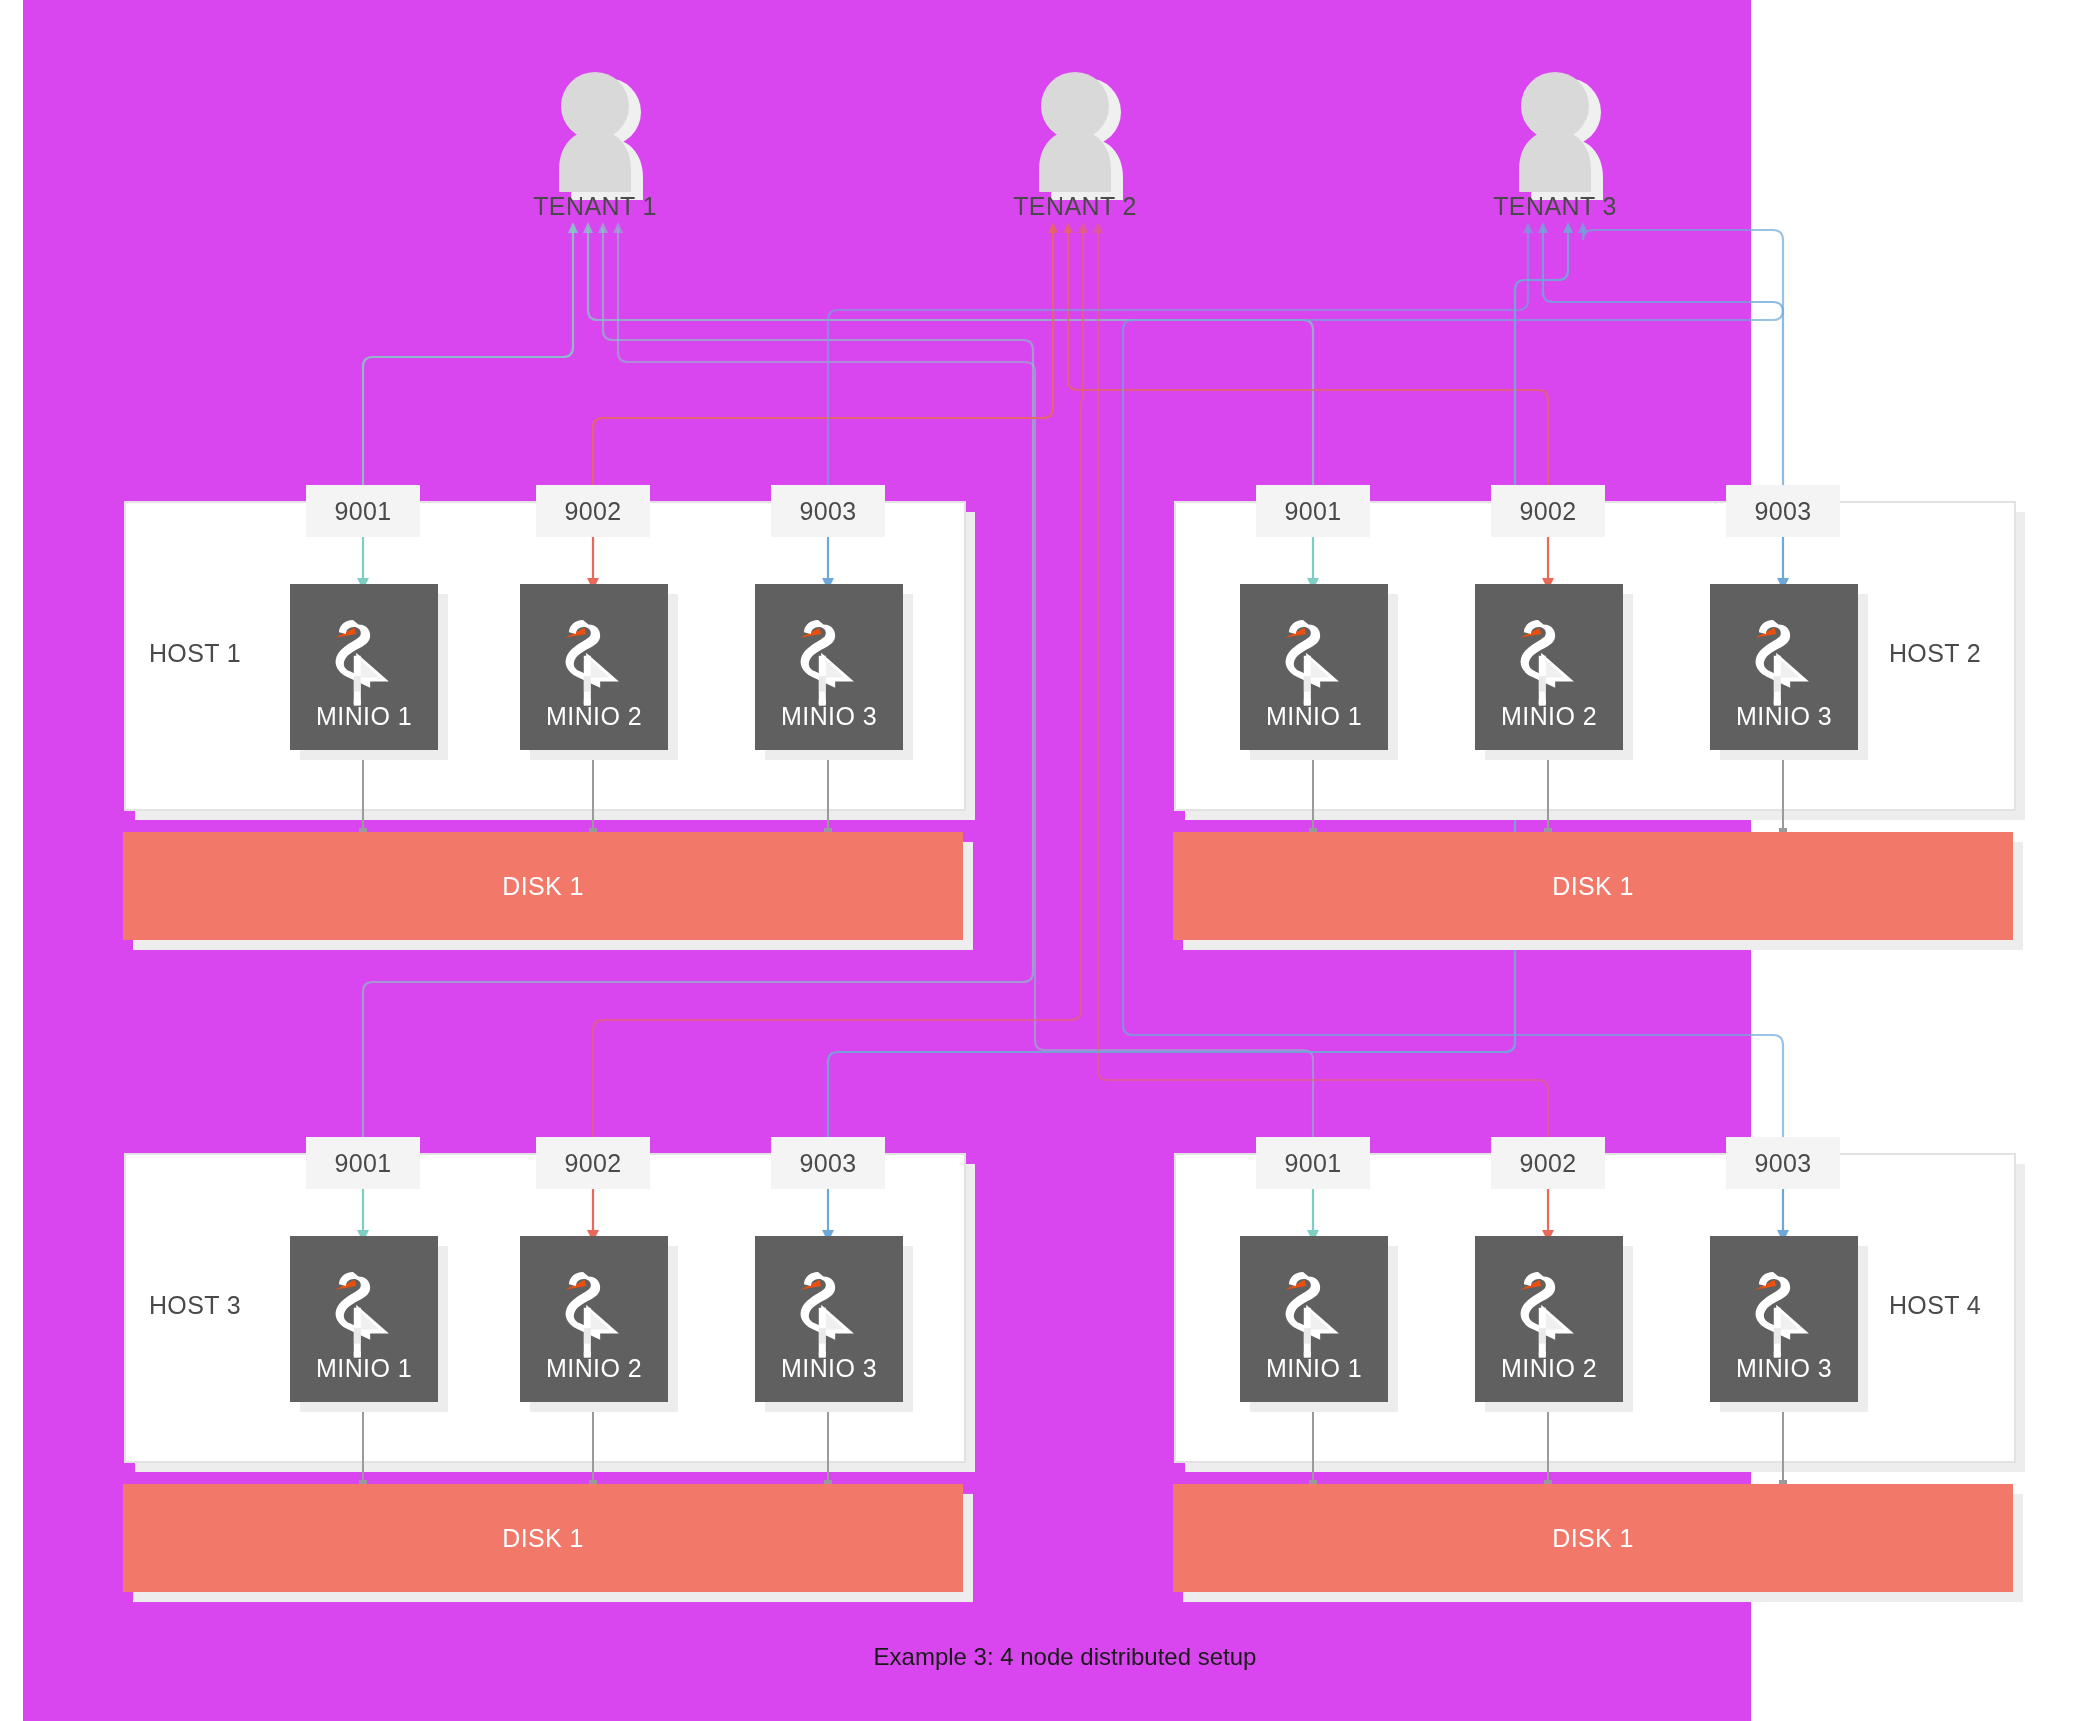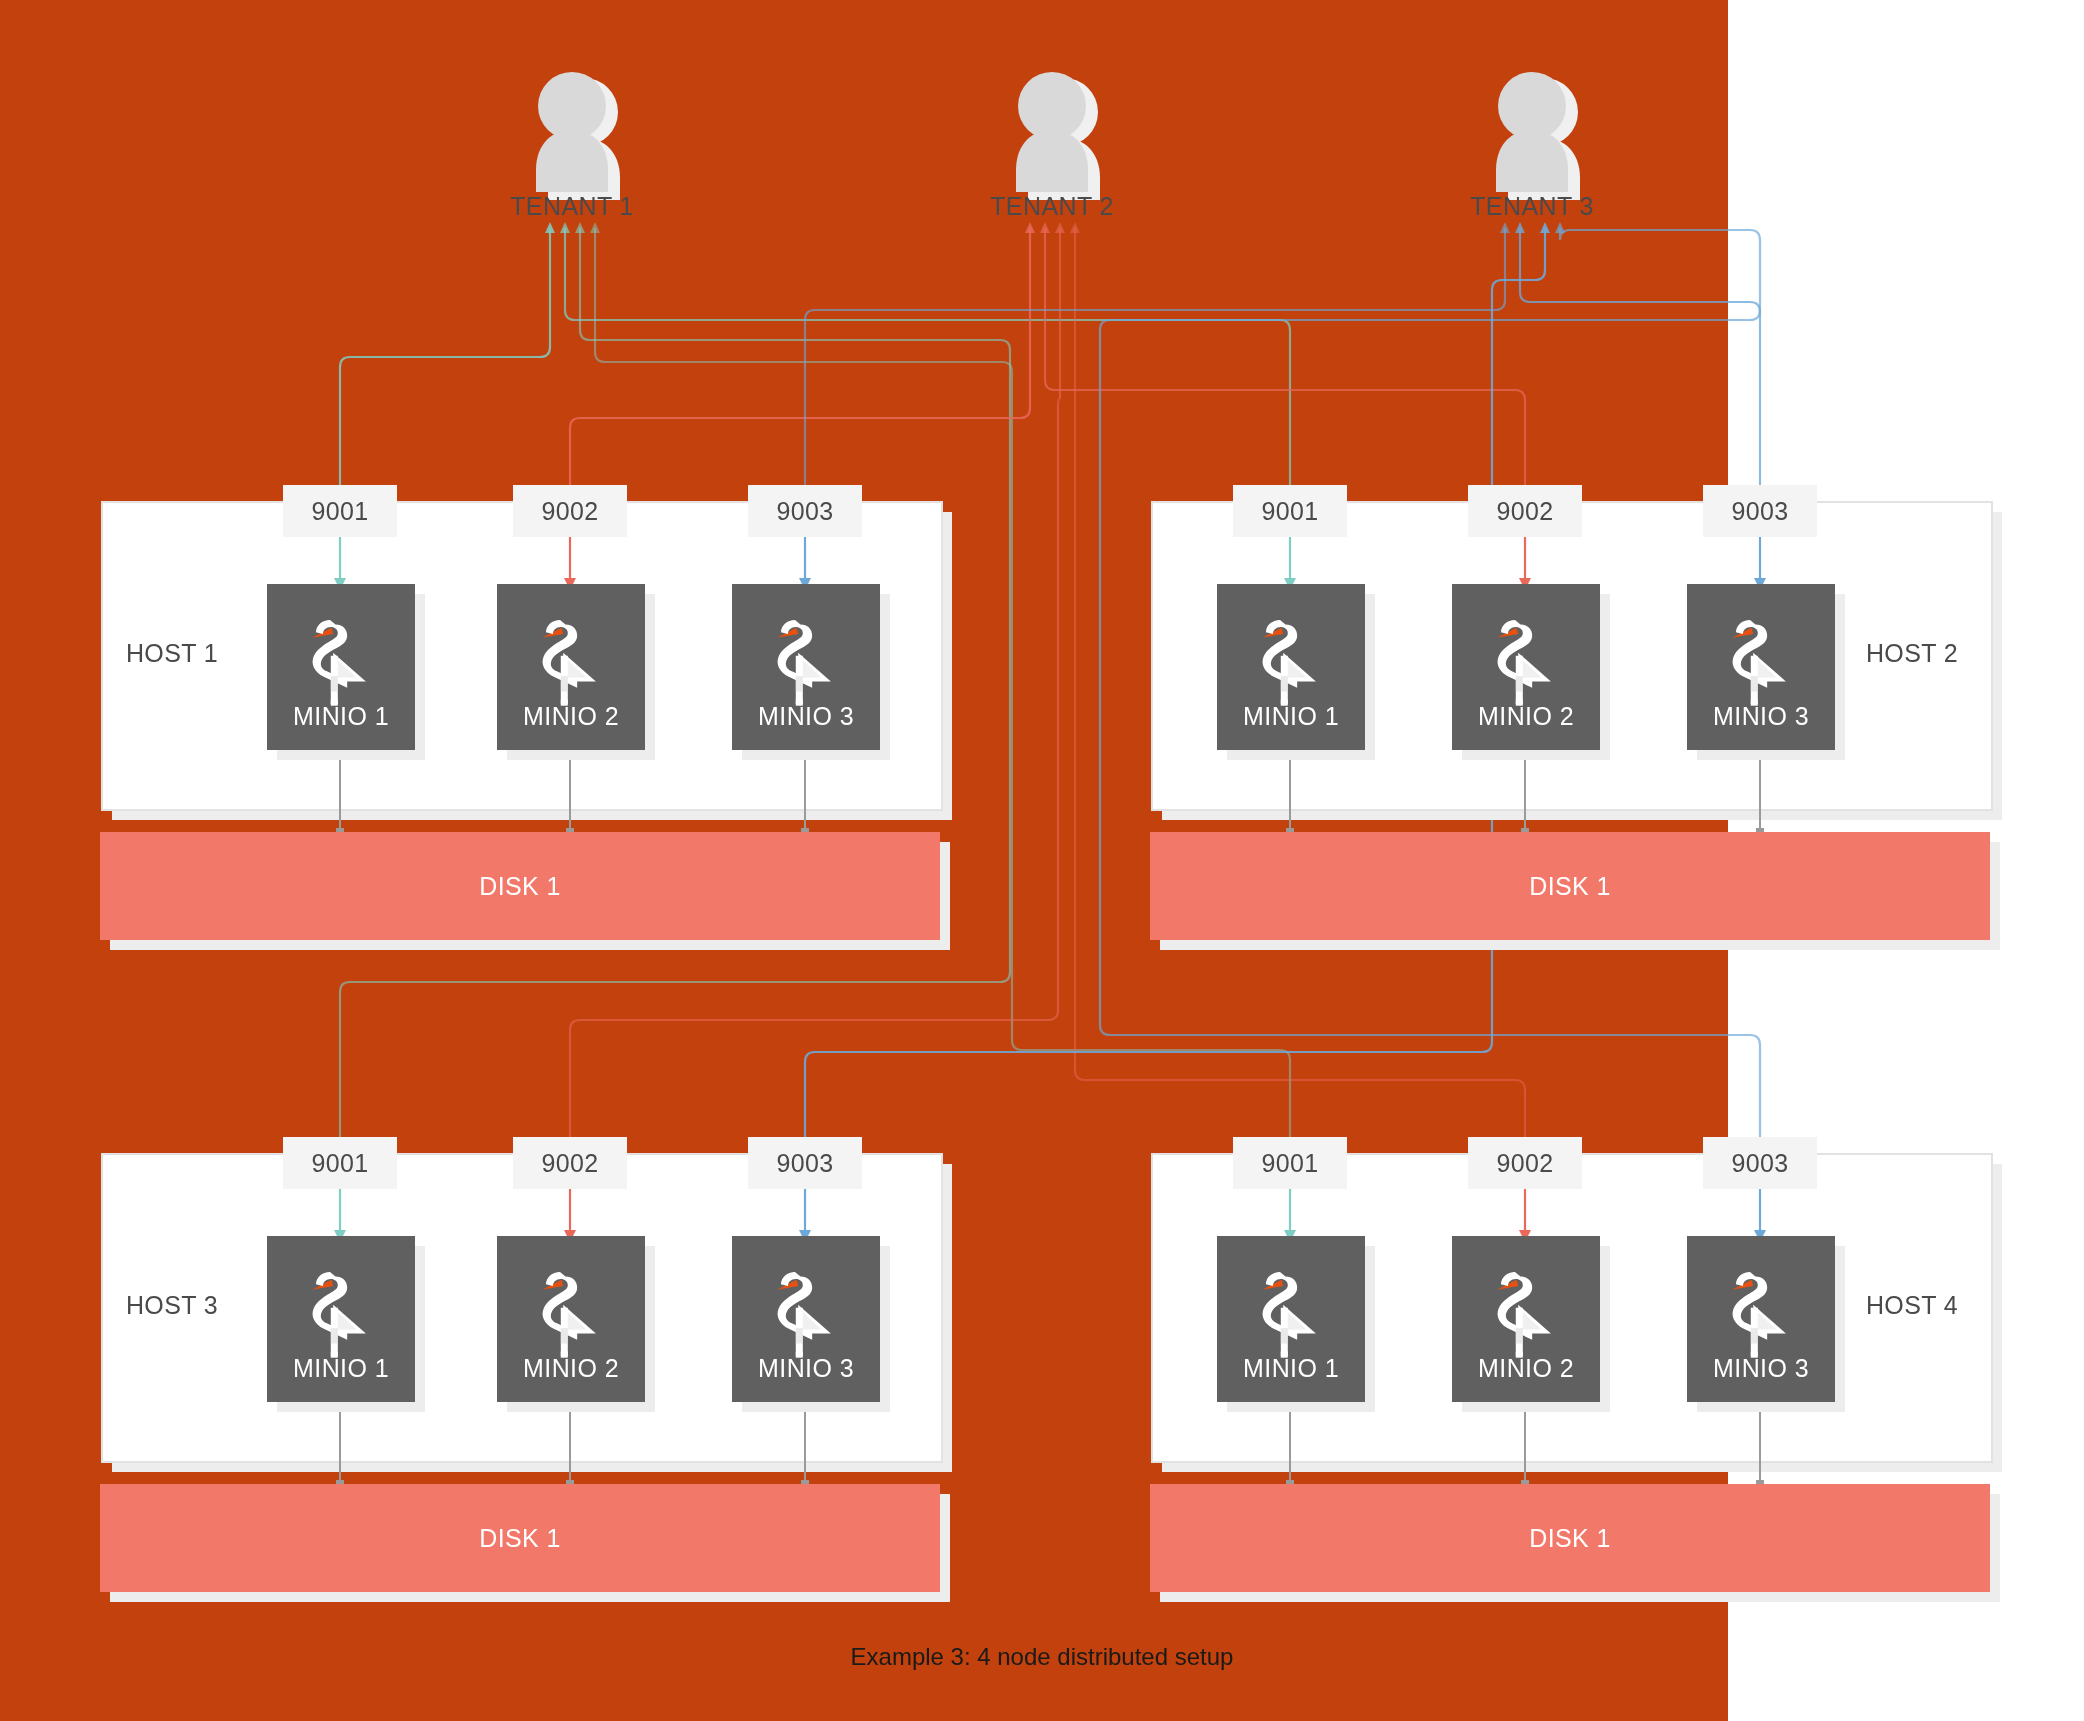--- a/index.html
+++ b/index.html
@@ -1,17 +1,17 @@
 <!DOCTYPE html>
 <html><head>
 <meta charset="utf-8">
 <style>
   html,body{margin:0;padding:0;background:#ffffff;}
   body{width:2084px;height:1721px;font-family:"Liberation Sans",sans-serif;overflow:hidden;}
-  #stage{position:relative;width:1728px;height:1721px;background:#c2410c;}
+  #stage{position:relative;width:1728px;height:1721px;background:#d946ef;margin-left:23px;}
   svg.layer{position:absolute;left:0;top:0;width:2084px;height:1721px;}
   #wires{z-index:1;}
   #boxes{z-index:2;}
   text{font-family:"Liberation Sans",sans-serif;}
   .tenant-label{font-size:25px;fill:#4a4a4a;text-anchor:middle;letter-spacing:.4px;}
   .host-label{font-size:25px;fill:#4a4a4a;text-anchor:middle;letter-spacing:.4px;}
   .port-label{font-size:25px;fill:#4a4a4a;text-anchor:middle;letter-spacing:.4px;}
   .minio-label{font-size:25px;fill:#ffffff;text-anchor:middle;letter-spacing:.4px;}
   .disk-label{font-size:25px;fill:#ffffff;text-anchor:middle;letter-spacing:.4px;}
   .caption{font-size:24px;fill:#1a1a1a;text-anchor:middle;}

